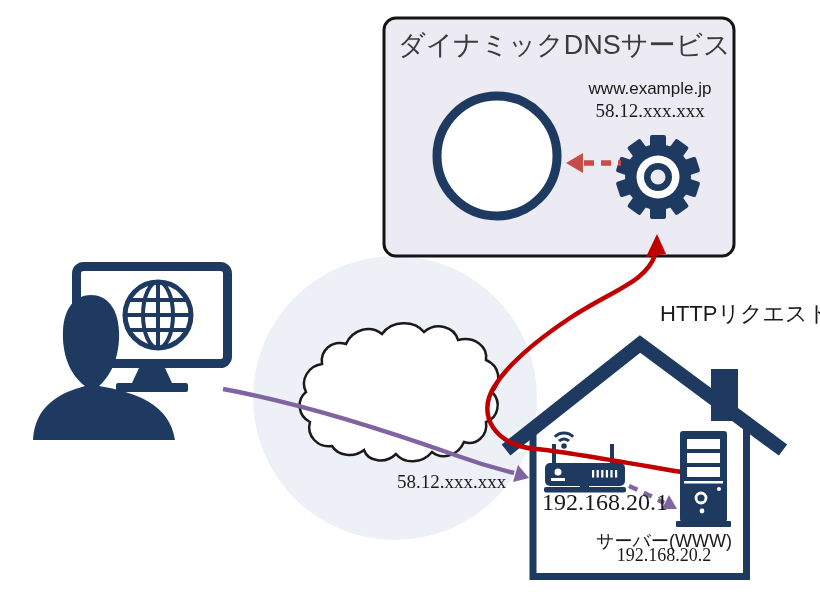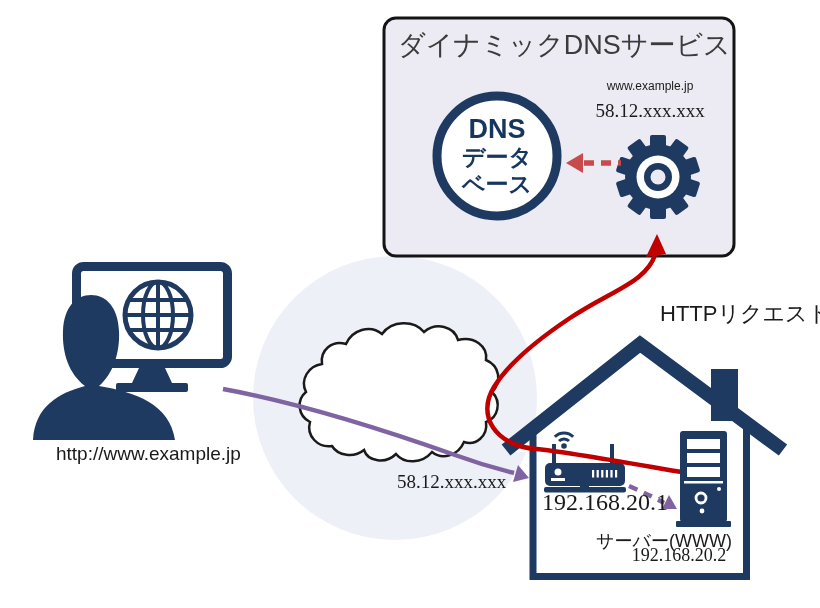--- a/index.html
+++ b/index.html
@@ -7,33 +7,33 @@
     position:relative;width:820px;height:608px;background:#ffffff;overflow:hidden;
     font-family:"Liberation Sans", sans-serif;
     border-radius:6px;
   }
   #stage svg{position:absolute;left:0;top:0;}
   .lbl{position:absolute;color:#1a1a1a;white-space:nowrap;}
   .sans{font-family:"Liberation Sans", sans-serif;}
   .serif{font-family:Liberation Serif, serif;}
   .center{text-align:center;}
   .box-title{left:398px;top:27px;font-size:27px;color:#3b3b3b;}
-  .box-domain{left:555px;top:79px;width:190px;font-size:12px;}
+  .box-domain{left:555px;top:79px;width:190px;font-size:17px;}
   .box-ip{left:555px;top:100px;width:190px;font-size:19px;}
   .dns-text{left:437px;top:114px;width:120px;color:#17365d;font-weight:bold;}
   .dns-l1{font-size:27px;line-height:30px;}
   .dns-l2{font-size:23px;line-height:27px;}
   .dns-l3{font-size:23px;line-height:27px;}
   .http-req{left:660px;top:299px;font-size:22px;}
   .internet{left:338px;top:381px;width:140px;font-size:23px;}
   .client-url{left:56px;top:443px;font-size:19px;}
   .wan-ip{left:397px;top:471px;font-size:19px;}
   .router-ip{left:542px;top:489px;font-size:24px;}
   .server-label{left:593px;top:529px;width:142px;font-size:18px;}
-  .server-ip{left:608px;top:545px;width:142px;font-size:18px;}
+  .server-ip{left:593px;top:545px;width:142px;font-size:18px;}
 </style>
 </head>
 <body>
 
 <div id="stage">
 
   <svg width="820" height="608" viewBox="0 0 820 608">
 
     <circle cx="395" cy="398" r="142" fill="#eef0f8"></circle>
 
@@ -147,26 +147,20 @@
     <g>
       <path d="M629,486 C645,493 655,498 664,503" fill="none" stroke="#8064a2" stroke-width="4.5" stroke-dasharray="9 7"></path>
       <polygon points="677,509 662,509 669,495" fill="#8064a2"></polygon>
     </g>
   </svg>
 
   <div class="lbl sans box-title">ダイナミックDNSサービス</div>
   <div class="lbl sans center box-domain">www.example.jp</div>
   <div class="lbl serif center box-ip">58.12.xxx.xxx</div>
 
-  <div class="lbl sans center dns-text">
-    <div class="dns-l1">DNS</div>
-    <div class="dns-l2">データ</div>
-    <div class="dns-l3">ベース</div>
-  </div>
 
   <div class="lbl sans http-req">HTTPリクエスト</div>
-  <div class="lbl sans client-url">http://www.example.jp</div>
   <div class="lbl serif wan-ip">58.12.xxx.xxx</div>
   <div class="lbl serif router-ip">192.168.20.1</div>
   <div class="lbl sans center server-label">サーバー(WWW)</div>
   <div class="lbl serif center server-ip">192.168.20.2</div>
 
 </div>
 
 </body></html>

